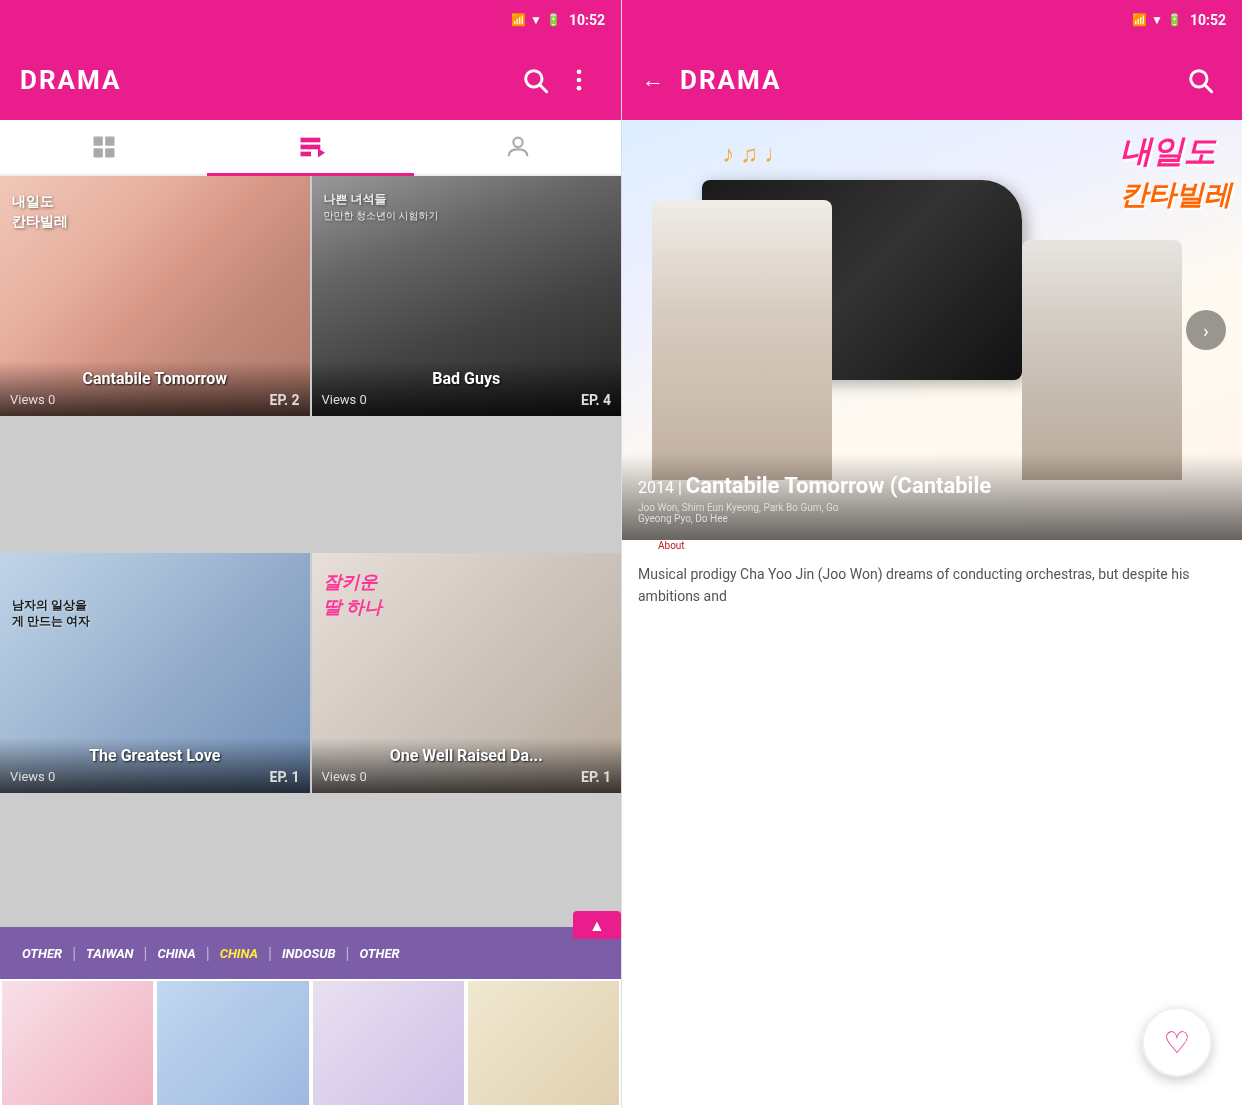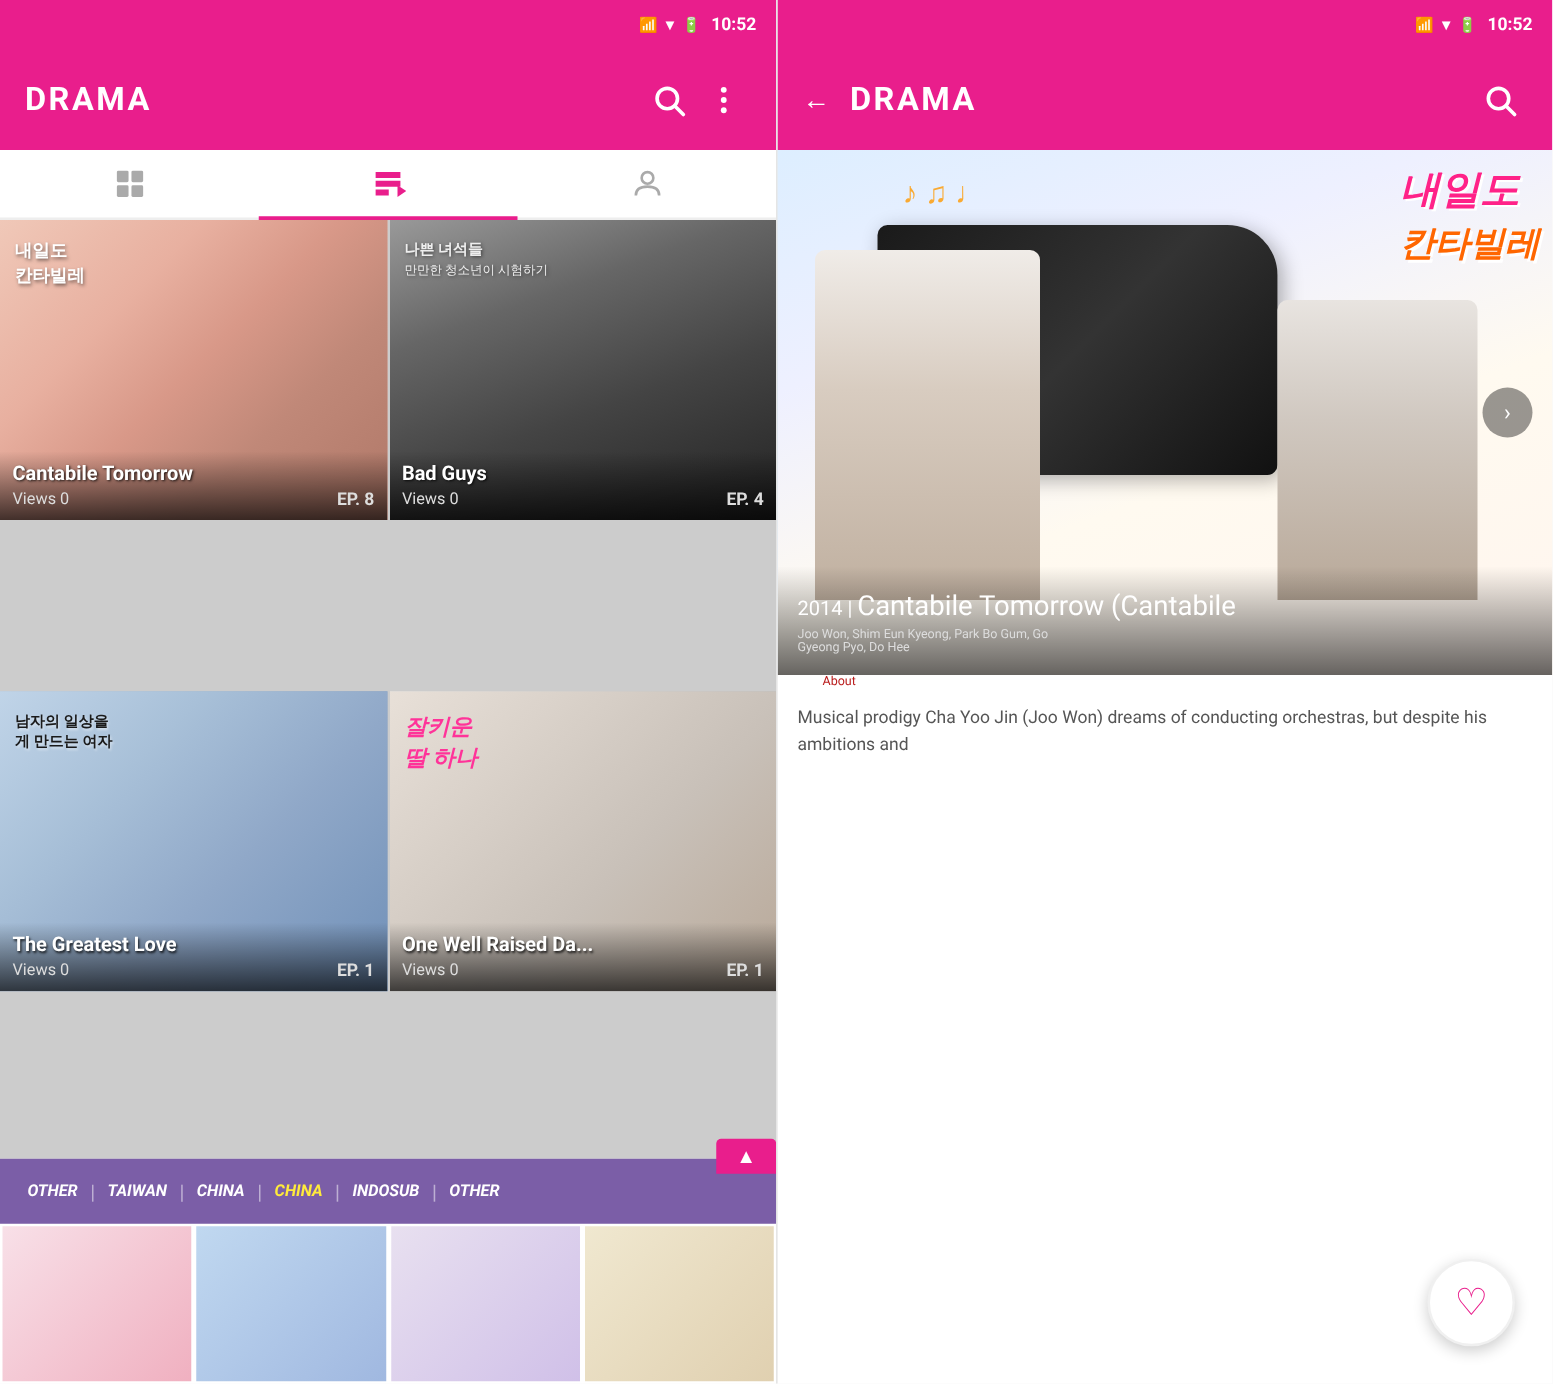--- a/index.html
+++ b/index.html
@@ -116,20 +116,21 @@
     .drama-card.bad-guys { background: linear-gradient(135deg, #888 0%, #555 40%, #333 70%, #222 100%); }
     .drama-card.greatest-love { background: linear-gradient(135deg, #b8cce0 0%, #a0b8d0 30%, #88a0c0 60%, #6888b0 100%); }
     .drama-card.one-well { background: linear-gradient(135deg, #ddd 0%, #ccc 30%, #bbb 60%, #aaa 100%); }
 
     .drama-card .overlay {
       position: absolute;
       bottom: 0; left: 0; right: 0;
       background: linear-gradient(transparent, rgba(0,0,0,0.7));
       padding: 8px 10px;
       color: white;
+      text-align: center;
     }
     .drama-card .drama-title {
       font-size: 16px;
       font-weight: bold;
       text-shadow: 1px 1px 2px rgba(0,0,0,0.8);
       margin-bottom: 4px;
     }
     .drama-card .drama-meta {
       display: flex;
       justify-content: space-between;
@@ -227,21 +228,21 @@
       background: linear-gradient(transparent, rgba(0,0,0,0.6));
       padding: 20px 16px 16px;
       color: white;
     }
     .hero-year {
       font-size: 16px;
       margin-bottom: 4px;
     }
     .hero-show-title {
       font-size: 22px;
-      font-weight: normal;
+      font-weight: bold;
       margin-top: 17px;
     }
     .hero-cast {
       font-size: 10px;
       color: #ddd;
       margin-top: 4px;
     }
     .hero-nav-btn {
       position: absolute;
       right: 16px;
@@ -444,40 +445,40 @@
 
   <div class="drama-grid">
 
     <div class="drama-card cantabile">
       <div style="position:absolute; top:0; left:0; right:0; bottom:0; background: linear-gradient(135deg, #f0c8b8 0%, #e8b0a0 30%, #d89888 50%, #c08878 70%, #b07868 100%);"></div>
       <div class="card-korean">내일도<br>칸타빌레</div>
       <div class="overlay">
         <div class="drama-title">Cantabile Tomorrow</div>
         <div class="drama-meta">
           <span>Views 0</span>
-          <span class="ep-badge">EP. 8</span>
+          <span class="ep-badge">EP. 2</span>
         </div>
       </div>
     </div>
 
     <div class="drama-card bad-guys">
       <div style="position:absolute; top:0; left:0; right:0; bottom:0; background: linear-gradient(160deg, #999 0%, #666 30%, #444 60%, #222 100%);"></div>
       <div class="card-korean dark" style="font-size:12px; line-height:1.3;">나쁜 녀석들<br><span style="font-size:10px; font-weight:normal;">만만한 청소년이 시험하기</span></div>
       <div class="overlay">
         <div class="drama-title">Bad Guys</div>
         <div class="drama-meta">
           <span>Views 0</span>
           <span class="ep-badge">EP. 4</span>
         </div>
       </div>
     </div>
 
     <div class="drama-card greatest-love">
       <div style="position:absolute; top:0; left:0; right:0; bottom:0; background: linear-gradient(135deg, #c0d4e8 0%, #a8c0d8 30%, #90a8c8 60%, #7090b8 100%);"></div>
-      <div class="card-korean" style="font-size:12px; line-height:1.4; color:#1a1a1a; text-shadow: 1px 1px 2px rgba(255,255,255,0.5);">남자의 일상을<br>게 만드는 여자</div>
+      <div class="card-korean" style="font-size:12px; line-height:1.4; color:#1a1a1a; text-shadow: 1px 1px 2px rgba(255,255,255,0.5); margin-top: 28px;">남자의 일상을<br>게 만드는 여자</div>
       <div class="overlay">
         <div class="drama-title">The Greatest Love</div>
         <div class="drama-meta">
           <span>Views 0</span>
           <span class="ep-badge">EP. 1</span>
         </div>
       </div>
     </div>
 
     <div class="drama-card one-well">

